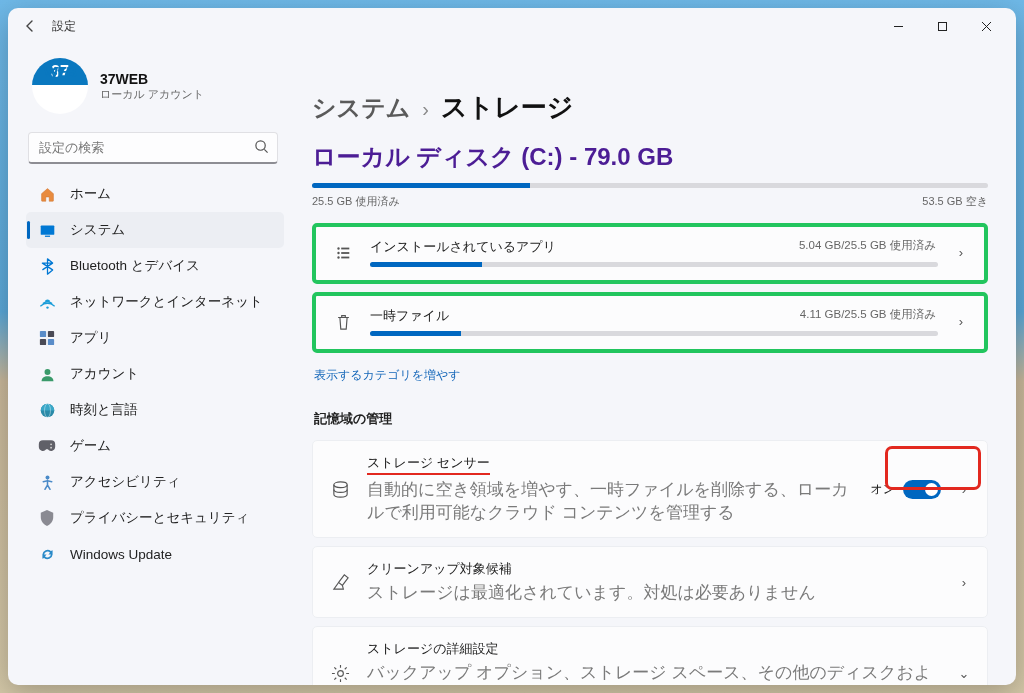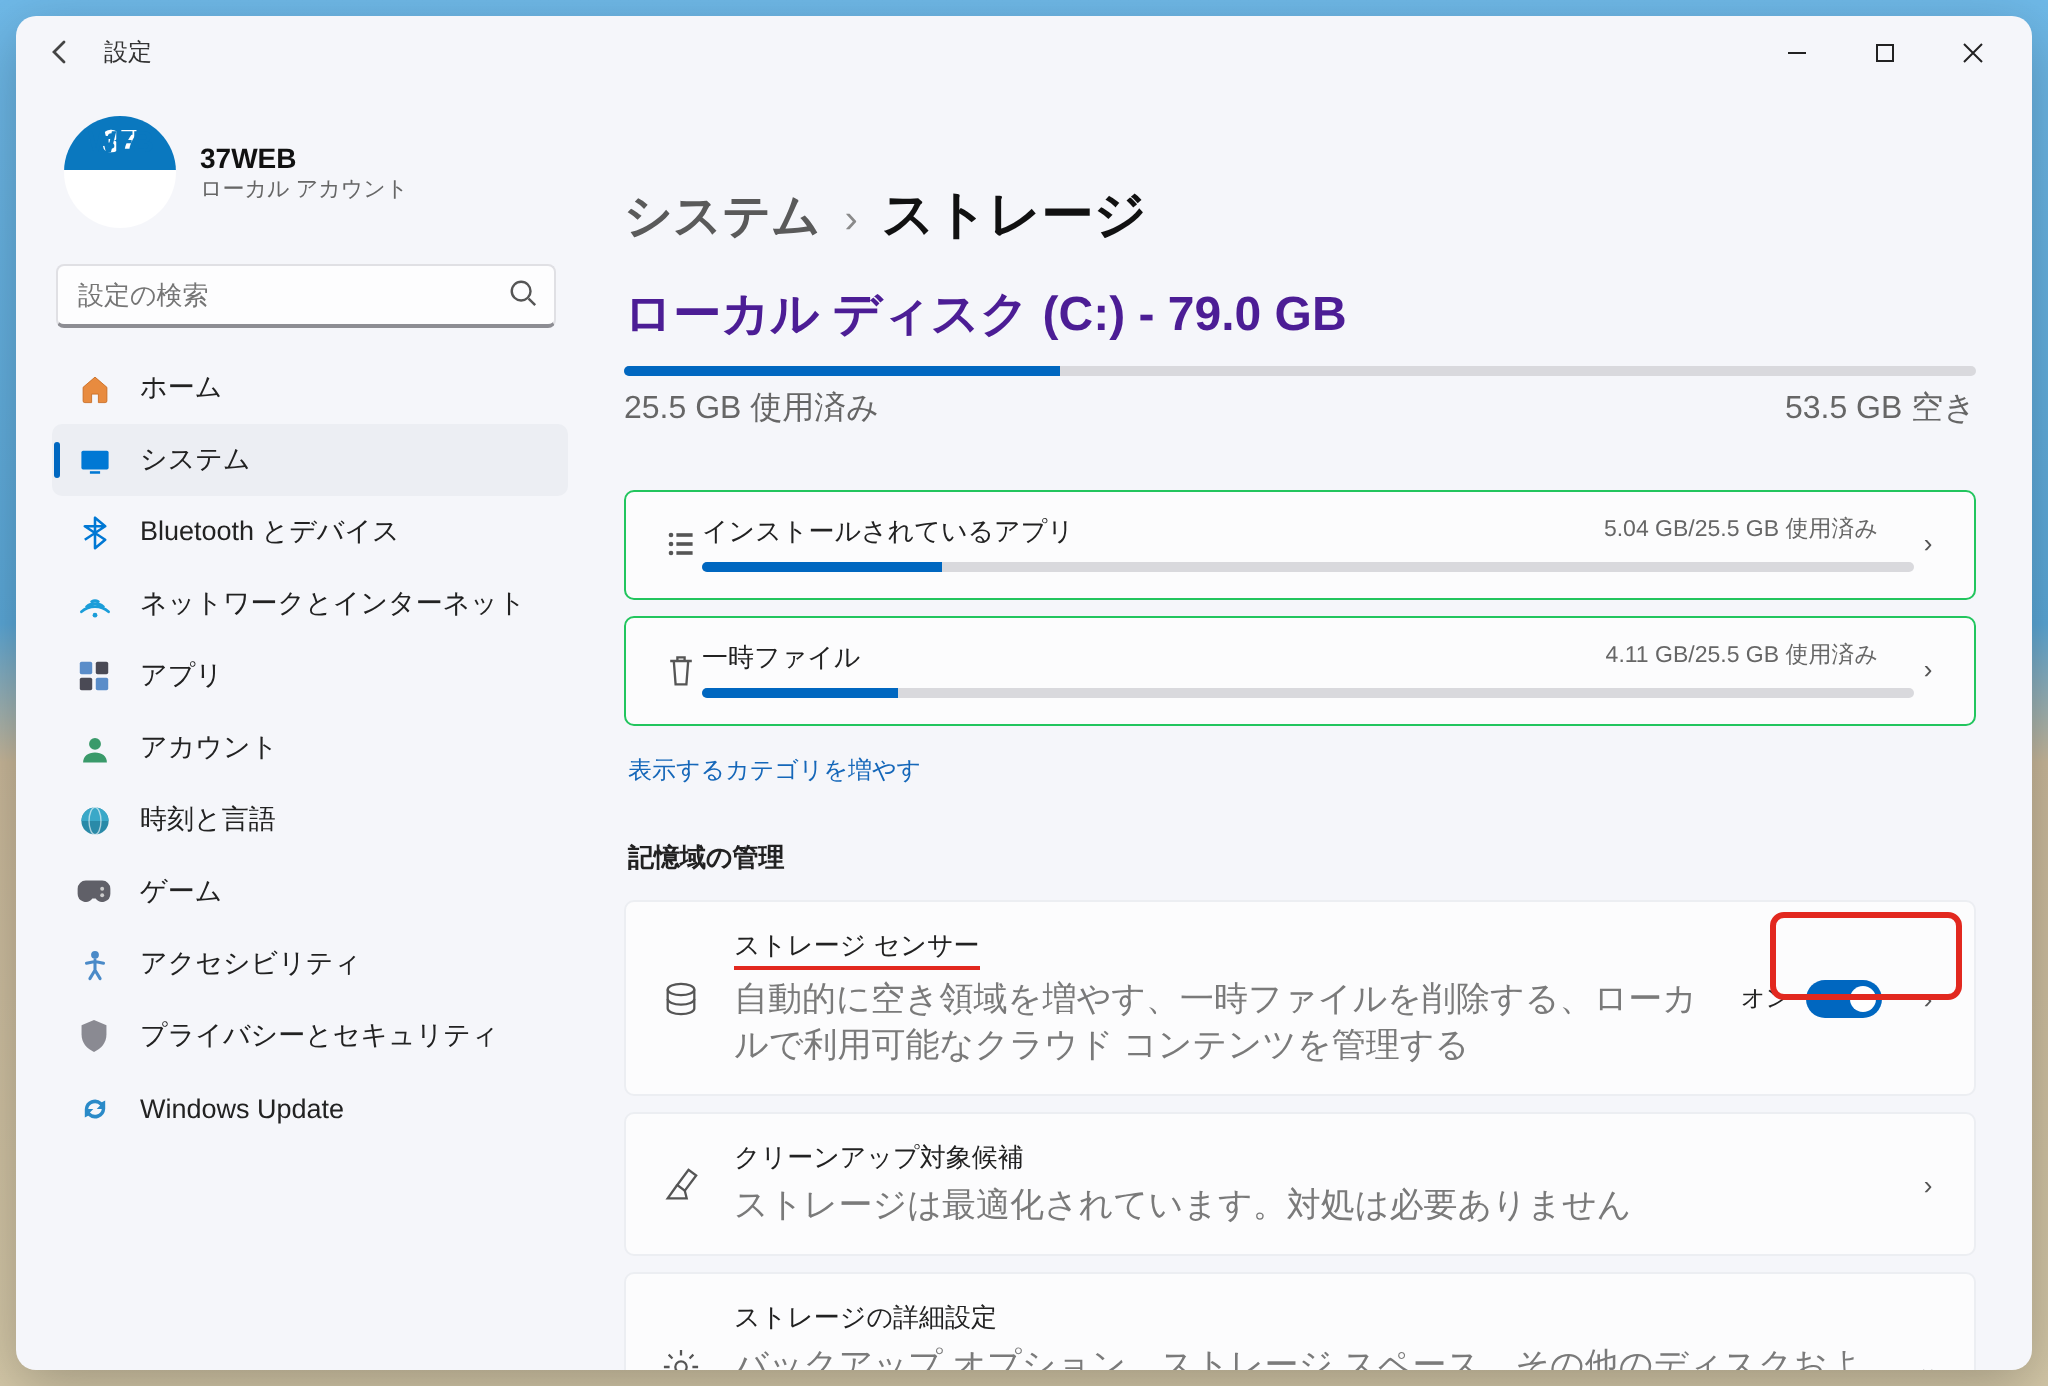--- a/index.html
+++ b/index.html
@@ -27,22 +27,22 @@
   .nav-item.active::before{ content:""; position:absolute; left:1px; top:9px; bottom:9px; width:3px; border-radius:3px; background:#0067c0; }
   .nav-icon { width:18px; height:18px; display:flex; align-items:center; justify-content:center; font-size:15px; }
   .main { flex:1; overflow-y:auto; padding:22px 28px 18px 18px; }
   .bc { display:flex; gap:12px; align-items:baseline; margin-bottom:16px; }
   .bc-parent { font-size:24px; color:#5a5a5a; font-weight:600; }
   .bc-sep { font-size:20px; color:#8a8a8a; }
   .bc-current { font-size:26px; color:#111; font-weight:600;margin-top:24px; }
   .disk-title { font-size:24px; font-weight:600; color:#4c1d95; margin-bottom:10px; }
   .bar { height:5px; background:#d9d9dd; border-radius:3px; overflow:hidden; position:relative; margin-bottom:6px;}
   .bar .fill{ position:absolute; left:0; top:0; bottom:0; background:#0067c0; }
-  .bar-labels { display:flex; justify-content:space-between; font-size:16px; color:#666; margin-bottom:30px;}
-  .card { background:#fcfcfd; border:1px solid #22c55e; border-radius:5px; padding:11px 16px 13px 16px; display:flex; align-items:center; margin-bottom:8px; position:relative; }
+  .bar-labels { display:flex; justify-content:space-between; font-size:11px; color:#666; margin-bottom:14px;}
+  .card { background:#fcfcfd; border:4px solid #22c55e; border-radius:5px; padding:11px 16px 13px 16px; display:flex; align-items:center; gap:16px; margin-bottom:8px; position:relative; }
   .card .cicon{ width:22px; color:#555; font-size:17px; display:flex; justify-content:center;}
   .card .cbody{ flex:1; }
   .card .ctitle{ font-size:13px; color:#222; margin-bottom:6px;}
   .card .cbar{ height:5px; background:#d9d9dd; border-radius:3px; overflow:hidden; position:relative;}
   .card .cbar .cfill{ position:absolute; left:0; top:0; bottom:0; background:#0067c0;}
   .card .cstat{ position:absolute; right:48px; top:11px; font-size:11.5px; color:#666;}
   .card .chev{ color:#555; font-size:13px; width:14px; text-align:center;}
   .link { font-size:12px; color:#1567b9; margin:6px 0 20px 2px; display:inline-block;}
   .section-h { font-size:13px; font-weight:600; color:#222; margin:6px 0 12px 2px;}
   .row { background:#fcfcfd; border:1px solid #eceef2; border-radius:5px; padding:13px 16px; display:flex; align-items:center; gap:16px; margin-bottom:8px;}

